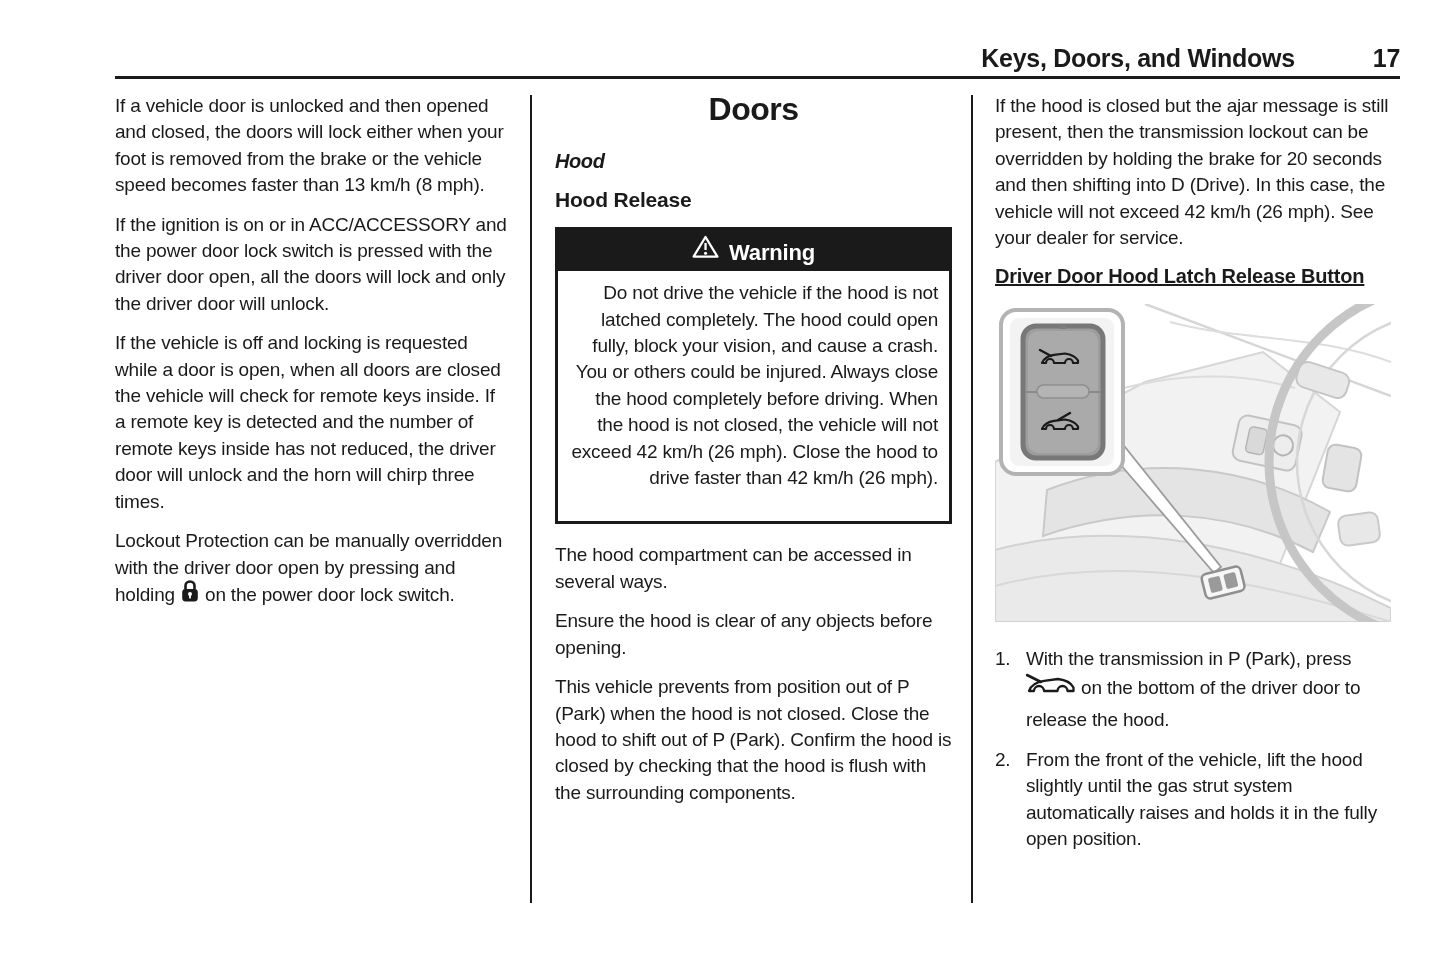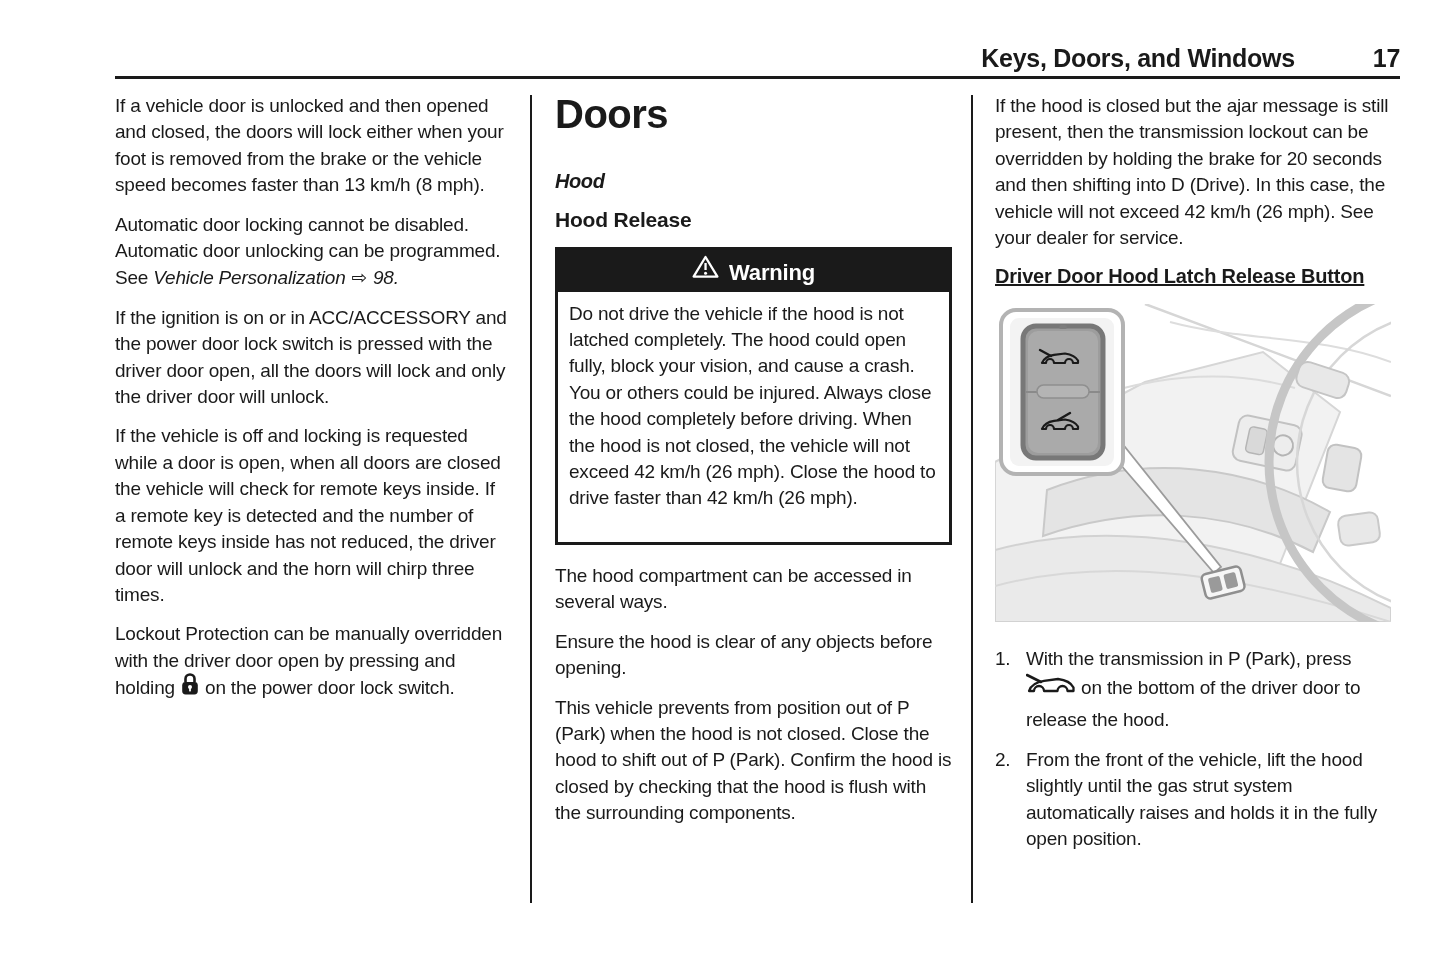--- a/index.html
+++ b/index.html
@@ -15,31 +15,31 @@
   .header-rule { position:absolute; left:115px; right:45px; top:76px; height:3px; background:#1a1a1a; }
   .divider { position:absolute; top:95px; height:808px; width:2px; background:#1a1a1a; }
   .divider.d1 { left:530px; }
   .divider.d2 { left:971px; }
   .col { position:absolute; top:93px; width:394px; font-size:19px; line-height:1.39; letter-spacing:-0.2px; }
   .col1 { left:115px; }
   .col2 { left:555px; width:397px; }
   .col3 { left:995px; width:397px; }
   p { margin:0 0 13px 0; }
   i { font-style:italic; }
-  .h-doors { font-weight:bold; font-size:40px; letter-spacing:-0.5px; margin:0 0 36px 0; line-height:1.05; }
+  .h-doors { font-weight:bold; font-size:32px; letter-spacing:-0.5px; margin:0 0 24px 0; line-height:1.05;text-align:center; }
   .h-hood  { font-weight:bold; font-size:20px; letter-spacing:-0.4px; margin:13px 0 17px 0; line-height:1.05;font-style:italic; }
   .h-hoodrel { font-weight:bold; font-size:21px; margin:0 0 16px 0; line-height:1.05; }
   .h-lockout { font-weight:bold; font-size:24px; letter-spacing:-0.4px; margin:8px 0 12px 0; line-height:1.05; }
   .h-latch { font-weight:bold; font-size:20px; margin:4px 0 16px 0; line-height:1.2;text-decoration:underline; }
   .warning-box { border:3px solid #1a1a1a; margin:2px 0 18px 0; }
   .warning-head {
     background:#1a1a1a; color:#ffffff; font-weight:bold; font-size:22px;
     display:flex; align-items:center; justify-content:center; gap:10px; padding:7px 0 2px 0;
   }
-  .warning-body { padding:9px 11px 30px 11px; }
+  .warning-body { padding:9px 11px 30px 11px;text-align:right; }
   .inline-icon { display:inline-block; vertical-align:middle; position:relative; top:-2px; }
   .illustration { margin:4px 0 16px 0; }
   .step { display:flex; margin:0 0 14px 0; }
   .step-num { flex:0 0 31px; }
   .step-text { flex:1; }
 </style>
 </head>
 <body>
 
 <div class="page">
@@ -48,21 +48,20 @@
     <span>Keys, Doors, and Windows</span>
     <span>17</span>
   </div>
   <div class="header-rule"></div>
 
   <div class="divider d1"></div>
   <div class="divider d2"></div>
 
   <div class="col col1">
     <p>If a vehicle door is unlocked and then opened and closed, the doors will lock either when your foot is removed from the brake or the vehicle speed becomes faster than 13 km/h (8 mph).</p>
-    <p><span>Automatic door locking cannot be disabled. Automatic door unlocking can be programmed. See </span><i>Vehicle Personalization</i><span style="font-family:'DejaVu Sans',sans-serif;"> ⇨ </span><i>98.</i></p>
     <p>If the ignition is on or in ACC/ACCESSORY and the power door lock switch is pressed with the driver door open, all the doors will lock and only the driver door will unlock.</p>
     <p>If the vehicle is off and locking is requested while a door is open, when all doors are closed the vehicle will check for remote keys inside. If a remote key is detected and the number of remote keys inside has not reduced, the driver door will unlock and the horn will chirp three times.</p>
     <p><span>Lockout Protection can be manually overridden with the driver door open by pressing and holding </span><span class="inline-icon"><svg width="20" height="23" viewBox="0 0 20 23">
             <path d="M5.5,10.5 V6.8 a4.5,4.3 0 0 1 9,0 V10.5" fill="none" stroke="#1a1a1a" stroke-width="2.6"></path>
             <rect x="2.2" y="10" width="15.6" height="12.4" rx="3.4" fill="#1a1a1a"></rect>
             <circle cx="10" cy="15" r="2" fill="#ffffff"></circle>
             <rect x="9.1" y="15.6" width="1.8" height="3.8" fill="#ffffff"></rect>
           </svg></span><span> on the power door lock switch.</span></p>
   </div>
 

